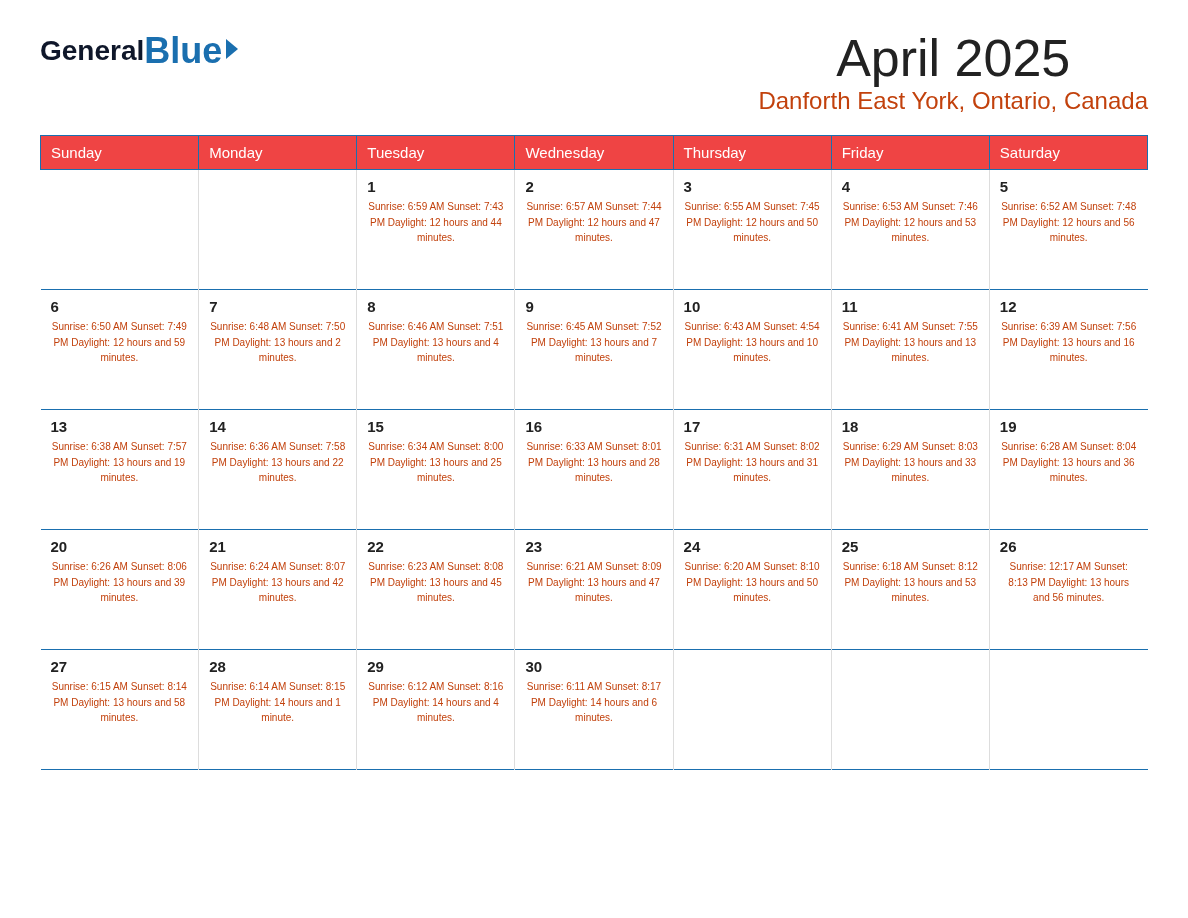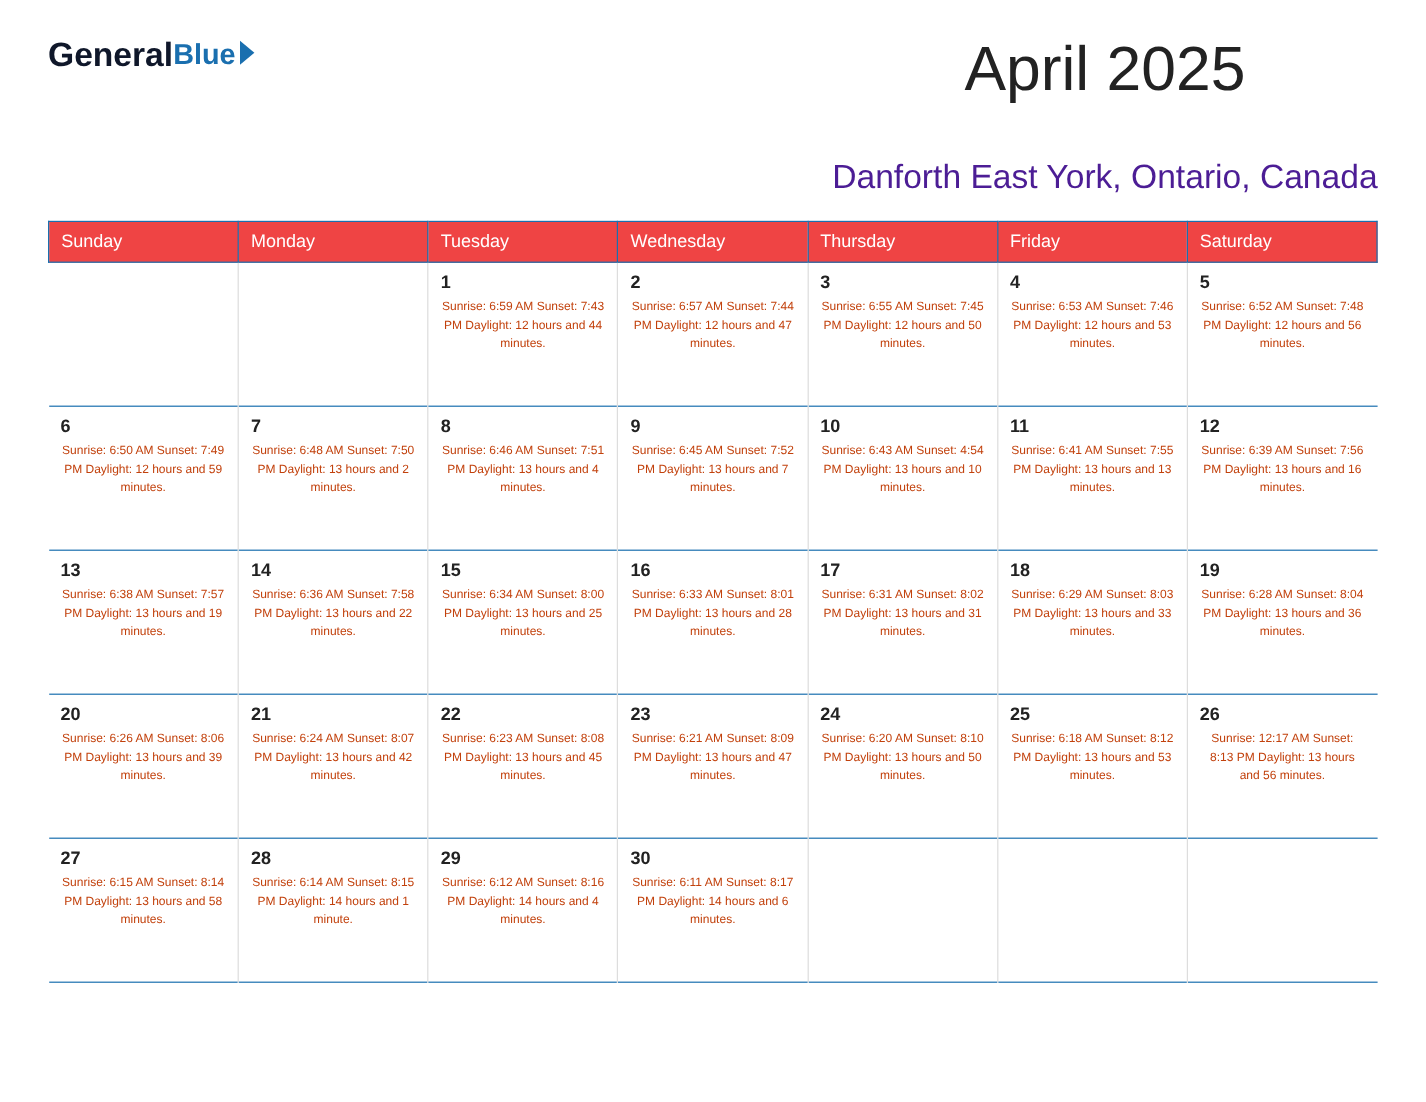--- a/index.html
+++ b/index.html
@@ -28,21 +28,21 @@
     .logo-general {
       font-size: 28px;
       font-weight: bold;
       color: #0f172a;
     }
     .logo-blue-part {
       display: flex;
       align-items: center;
     }
     .logo-blue {
-      font-size: 24px;
+      font-size: 36px;
       font-weight: bold;
       color: #1a6faf;
     }
     .logo-arrow {
       width: 0;
       height: 0;
       border-left: 12px solid #1a6faf;
       border-top: 10px solid transparent;
       border-bottom: 10px solid transparent;
       margin-left: 4px;
@@ -51,24 +51,23 @@
     .title-section {
       text-align: center;
     }
     .month-title {
       font-size: 52px;
       font-weight: normal;
       color: #222;
       line-height: 1.1;
     }
     .location-title {
-      font-size: 28px;
-      color: #4c1d95;
+      font-size: 24px;
+      color: #c2410c;
       font-weight: normal;
-      margin-top: 45px;
     }
     table {
       width: 100%;
       border-collapse: collapse;
       table-layout: fixed;
     }
     thead tr {
       background-color: #ef4444;
     }
     thead th {

